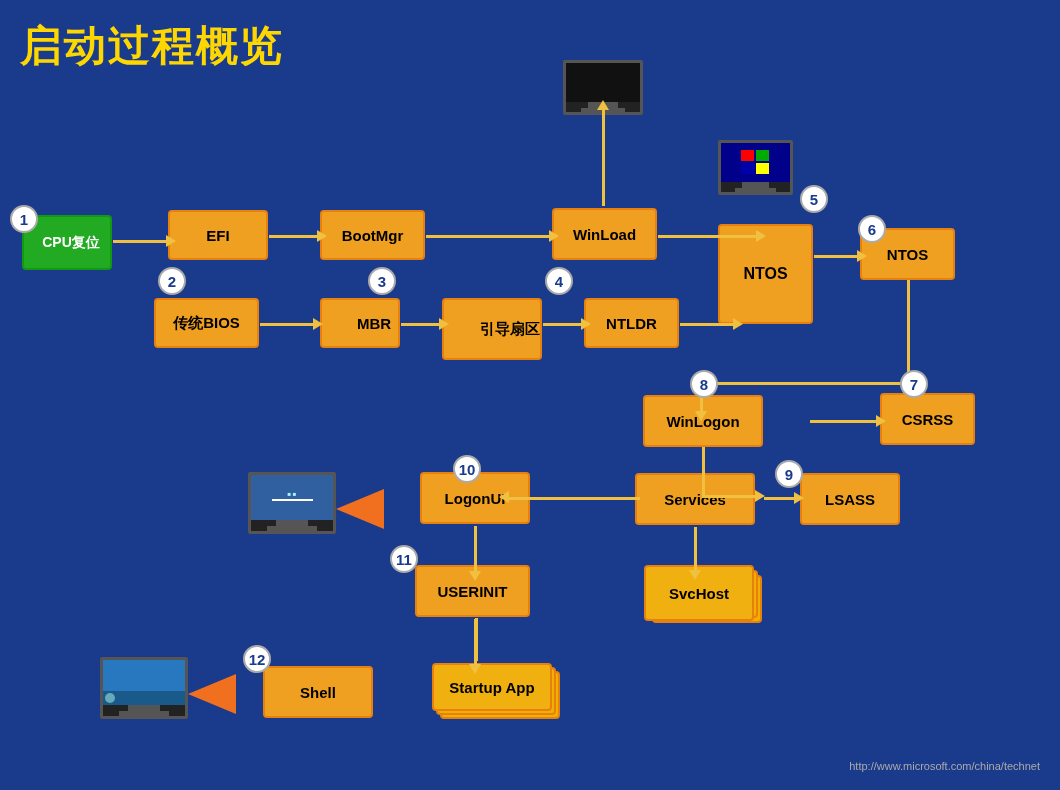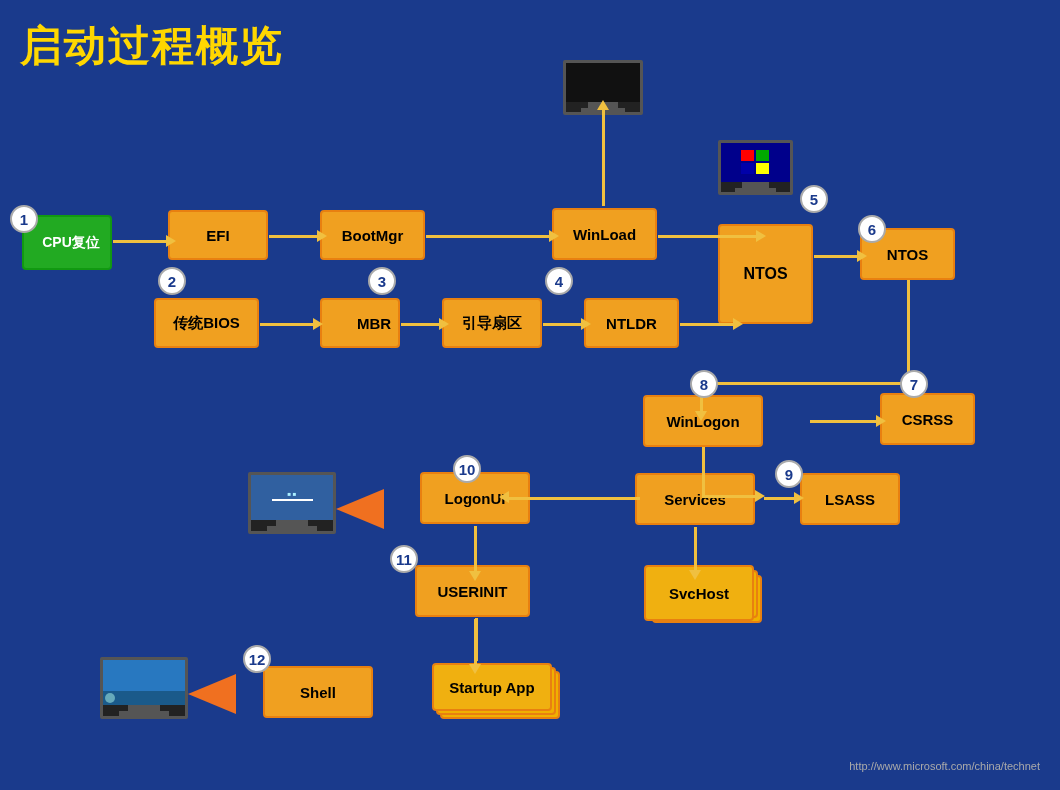--- a/index.html
+++ b/index.html
@@ -205,21 +205,21 @@
 </div>
 
 <div class="box" style="left:320px; top:298px; width:80px; height:50px;padding-left:28px;">
   <span>MBR</span>
 </div>
 
 <div class="arrow-right" style="left:260px; top:323px; width:55px;"></div>
 
 <div class="arrow-right" style="left:401px; top:323px; width:40px;"></div>
 
-<div class="box" style="left:442px; top:298px; width:100px; height:50px;">
+<div class="box" style="left:442px; top:298px; width:100px; height:62px;justify-content:flex-end;">
   <span>引导扇区</span>
 </div>
 
 <div class="badge" style="left:545px; top:267px;">
   <span>4</span>
 </div>
 
 <div class="arrow-right" style="left:543px; top:323px; width:40px;"></div>
 
 <div class="box" style="left:584px; top:298px; width:95px; height:50px;">

